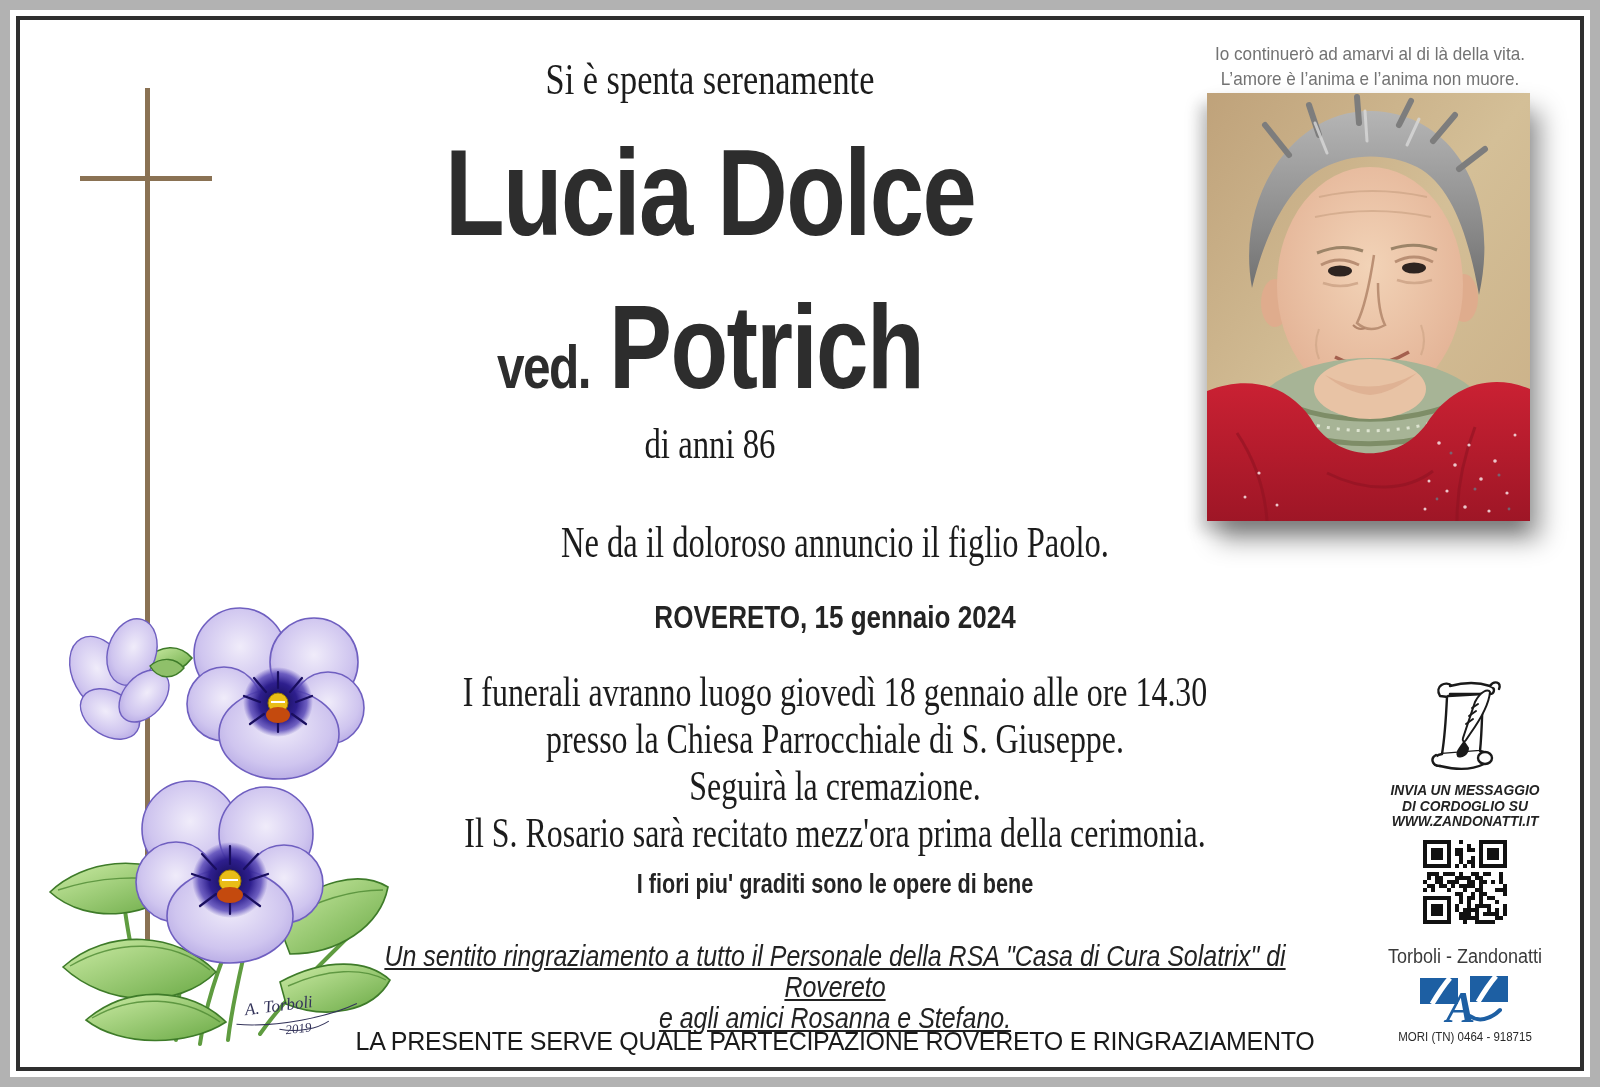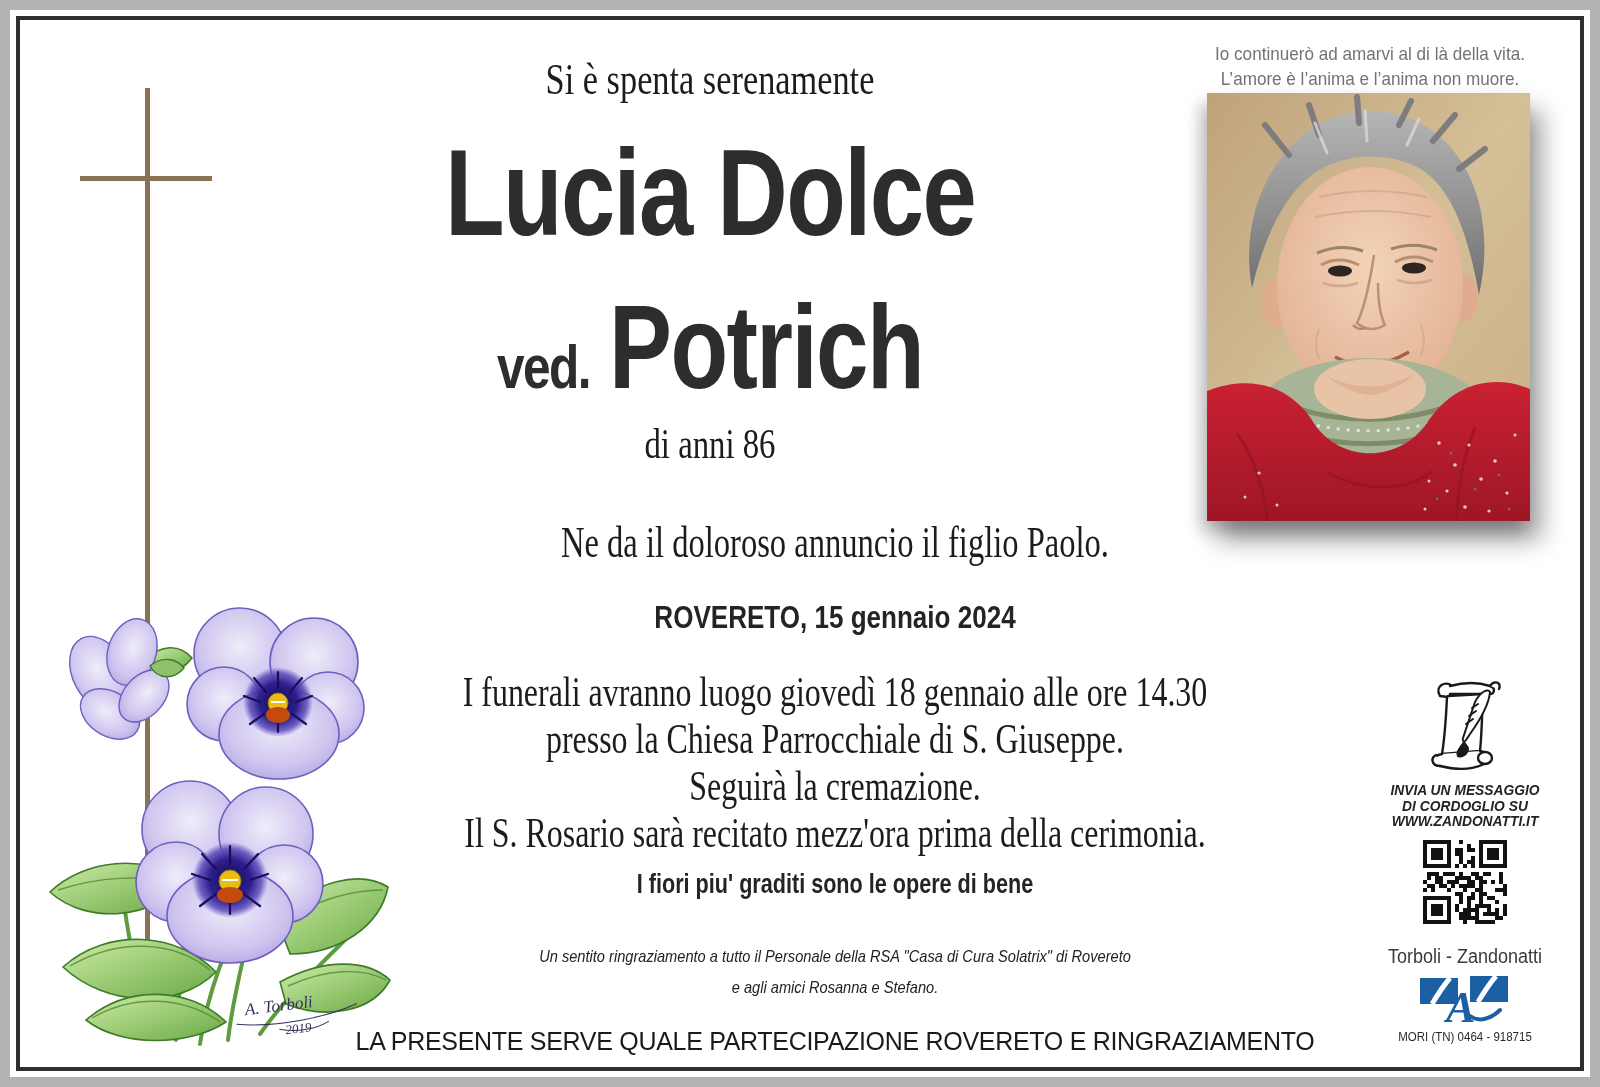--- a/index.html
+++ b/index.html
@@ -30,21 +30,21 @@
   .name1{top:112px;font-size:122px;font-weight:bold;color:#2d2d2d;letter-spacing:-2px;line-height:1;}
   .name2{top:266px;font-size:118px;font-weight:bold;color:#2d2d2d;letter-spacing:-2px;line-height:1.05;}
   .name2 .ved{font-size:62px;margin-right:24px;}
   .age{top:400px;font-size:42px;}
   
   .ctrcol{left:235px;width:1160px;}
   .announce{top:497px;font-size:44px;}
   .placedate{top:580px;font-size:31px;font-weight:bold;color:#242424;}
   .funeral{top:633px;font-size:42px;line-height:47px;margin-top:16px;}
   .fiori{top:849px;font-size:27px;font-weight:bold;color:#242424;}
-  .thanks{top:921px;font-size:17px;font-style:italic;line-height:31px;color:#222;}
+  .thanks{top:921px;font-size:29px;font-style:italic;line-height:31px;color:#222;text-decoration:underline;}
   .footer{top:1007px;font-size:25px;letter-spacing:-.3px;color:#1a1a1a;}
   
   .quote{left:1140px;top:21px;width:420px;font-size:19px;line-height:25px;color:#737373;}
   .photo{left:1187px;top:73px;width:323px;height:428px;background:#cdb48e;
          box-shadow:-8px 10px 14px rgba(0,0,0,.18),10px 18px 24px rgba(0,0,0,.42);}
   .photo svg{display:block;width:100%;height:100%;}
   .scrollicon{left:1400px;top:658px;width:86px;height:100px;}
   .invia{left:1340px;top:762px;width:210px;font-size:15px;font-weight:bold;font-style:italic;line-height:15.5px;color:#232323;}
   .qr{left:1403px;top:820px;width:84px;height:84px;background:#fff;}
   .agency{left:1340px;top:925px;width:210px;font-size:20px;color:#3a3a3a;}

